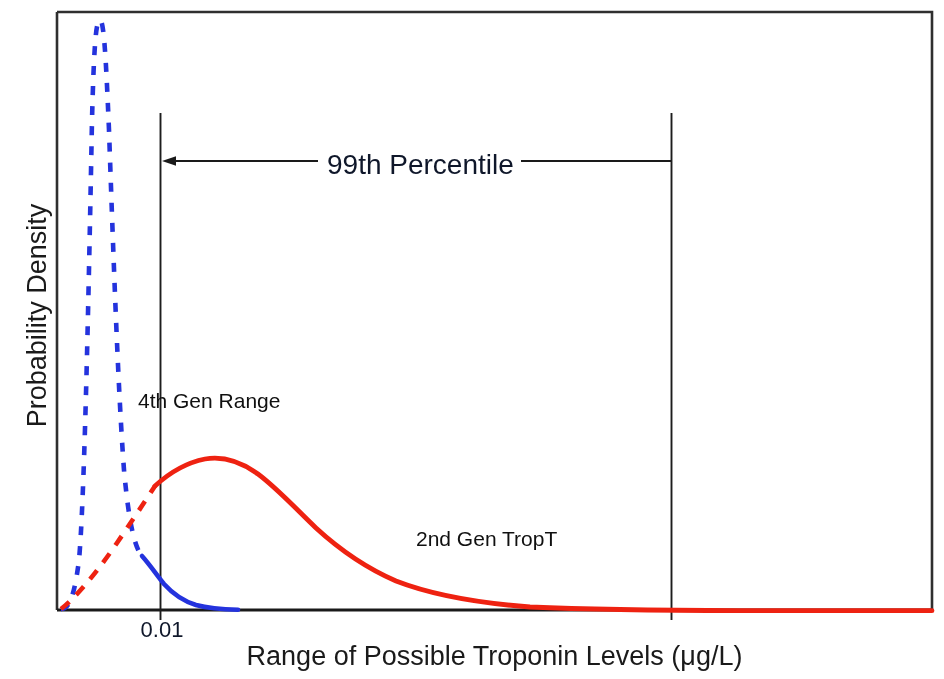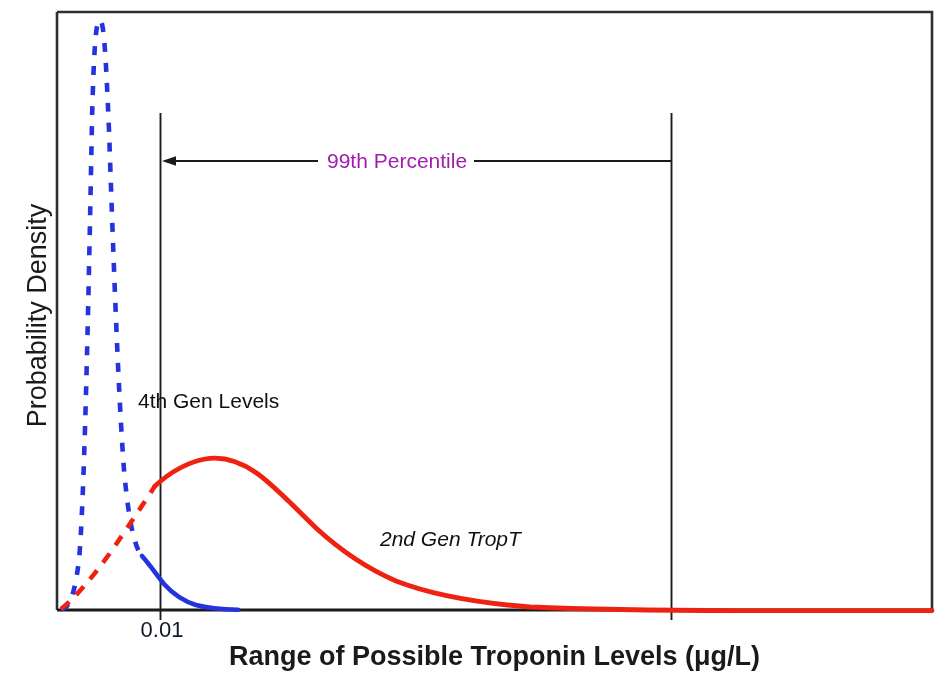--- a/index.html
+++ b/index.html
@@ -42,43 +42,42 @@
     text-align: center;
     transform: rotate(-90deg);
     transform-origin: center center;
   }
   #xlabel {
     font-size: 27px;
     left: 57px;
     top: 641px;
     width: 875px;
     text-align: center;
-    font-weight: bold;
   }
   .tick-label {
     position: absolute;
     font-size: 22px;
     color: #0f172a;
     white-space: nowrap;
     text-align: center;
   }
   #tick-0-01 { left: 112px; top: 617px; width: 100px; }
   #tick-0-7  { left: 621px; top: 617px; width: 100px; }
   .series-label {
     position: absolute;
     font-size: 21px;
     color: #101010;
     white-space: nowrap;
   }
   #label-4th { left: 138px; top: 389px; }
-  #label-2nd { left: 380px; top: 527px; font-style: italic; }
+  #label-2nd { left: 416px; top: 527px; }
   #label-pct {
     position: absolute;
-    font-size: 21px;
-    color: #a21caf;
+    font-size: 28px;
+    color: #0f172a;
     white-space: nowrap;
     left: 320px;
     top: 149px;
     background: #ffffff;
     padding: 0 7px;
   }
 </style>
 </head>
 <body>
 
@@ -143,17 +142,17 @@
 
   <div class="axis-label" id="ylabel">Probability Density</div>
 
   <div class="axis-label" id="xlabel">Range of Possible Troponin Levels (μg/L)</div>
 
   <div class="tick-label" id="tick-0-01">0.01</div>
 
 
   <div id="label-pct">99th Percentile</div>
 
-  <div class="series-label" id="label-4th">4th Gen Levels</div>
+  <div class="series-label" id="label-4th">4th Gen Range</div>
 
   <div class="series-label" id="label-2nd">2nd Gen TropT</div>
 
 </div>
 
 </body></html>

